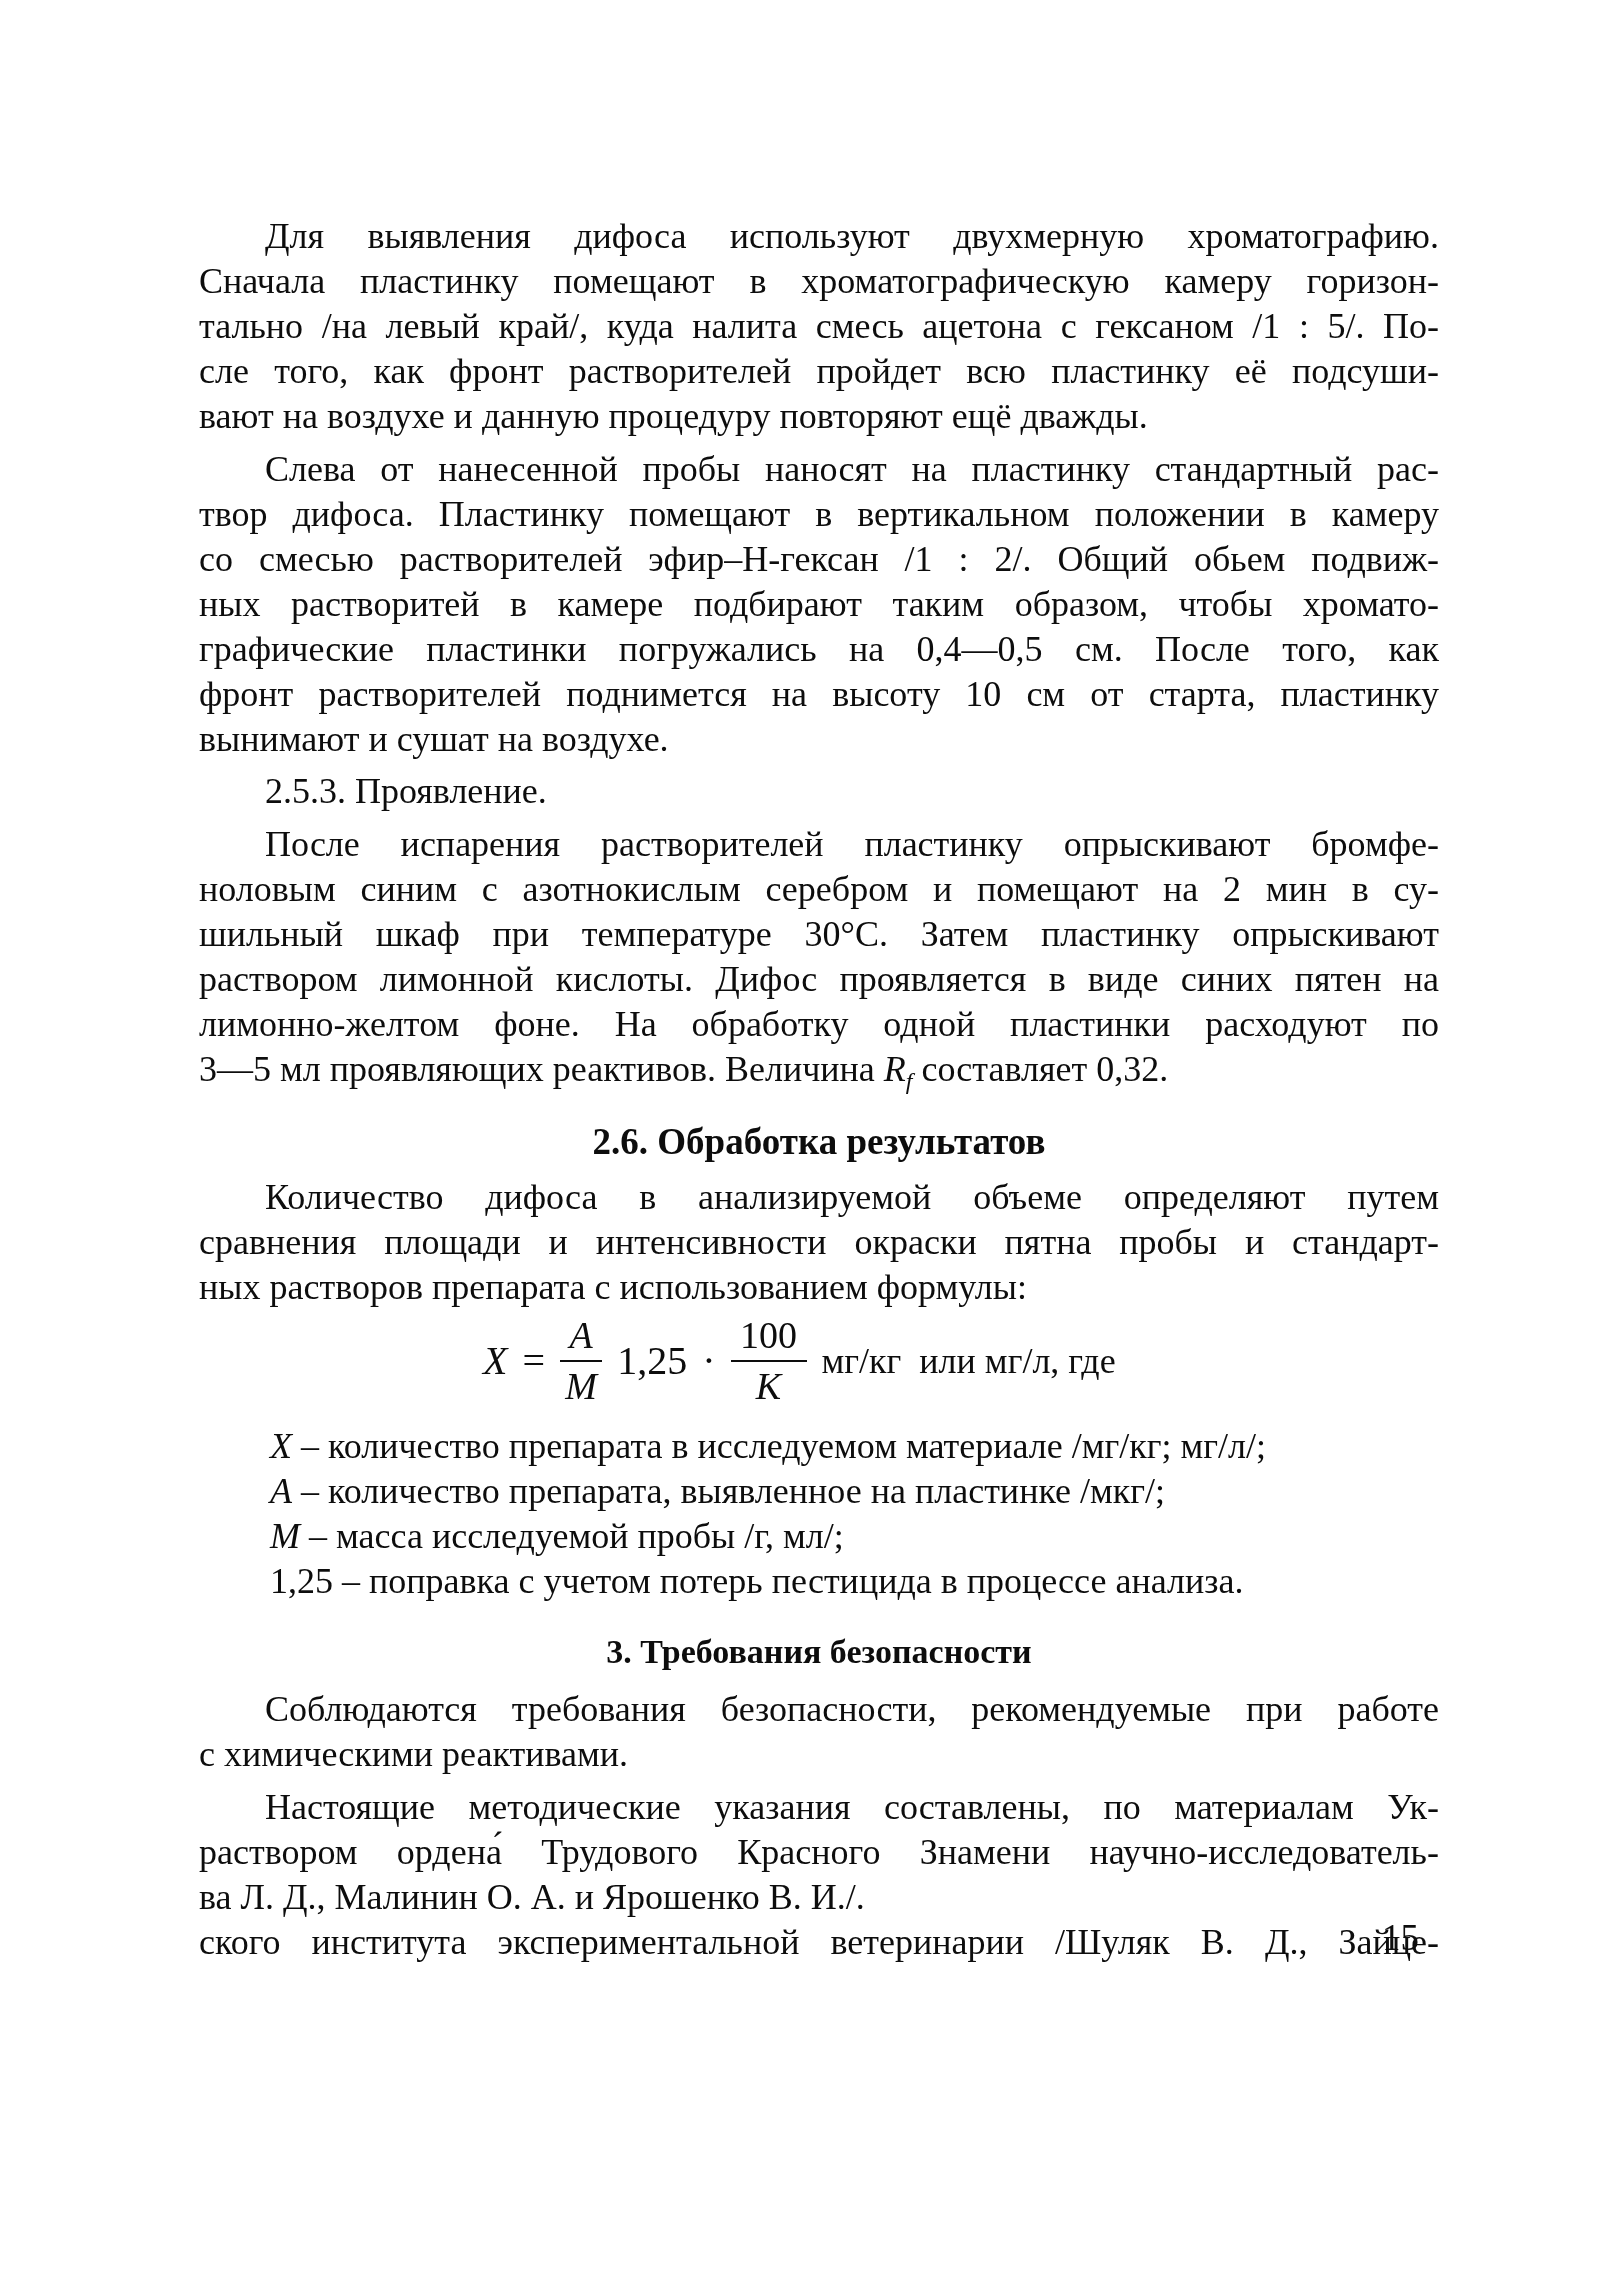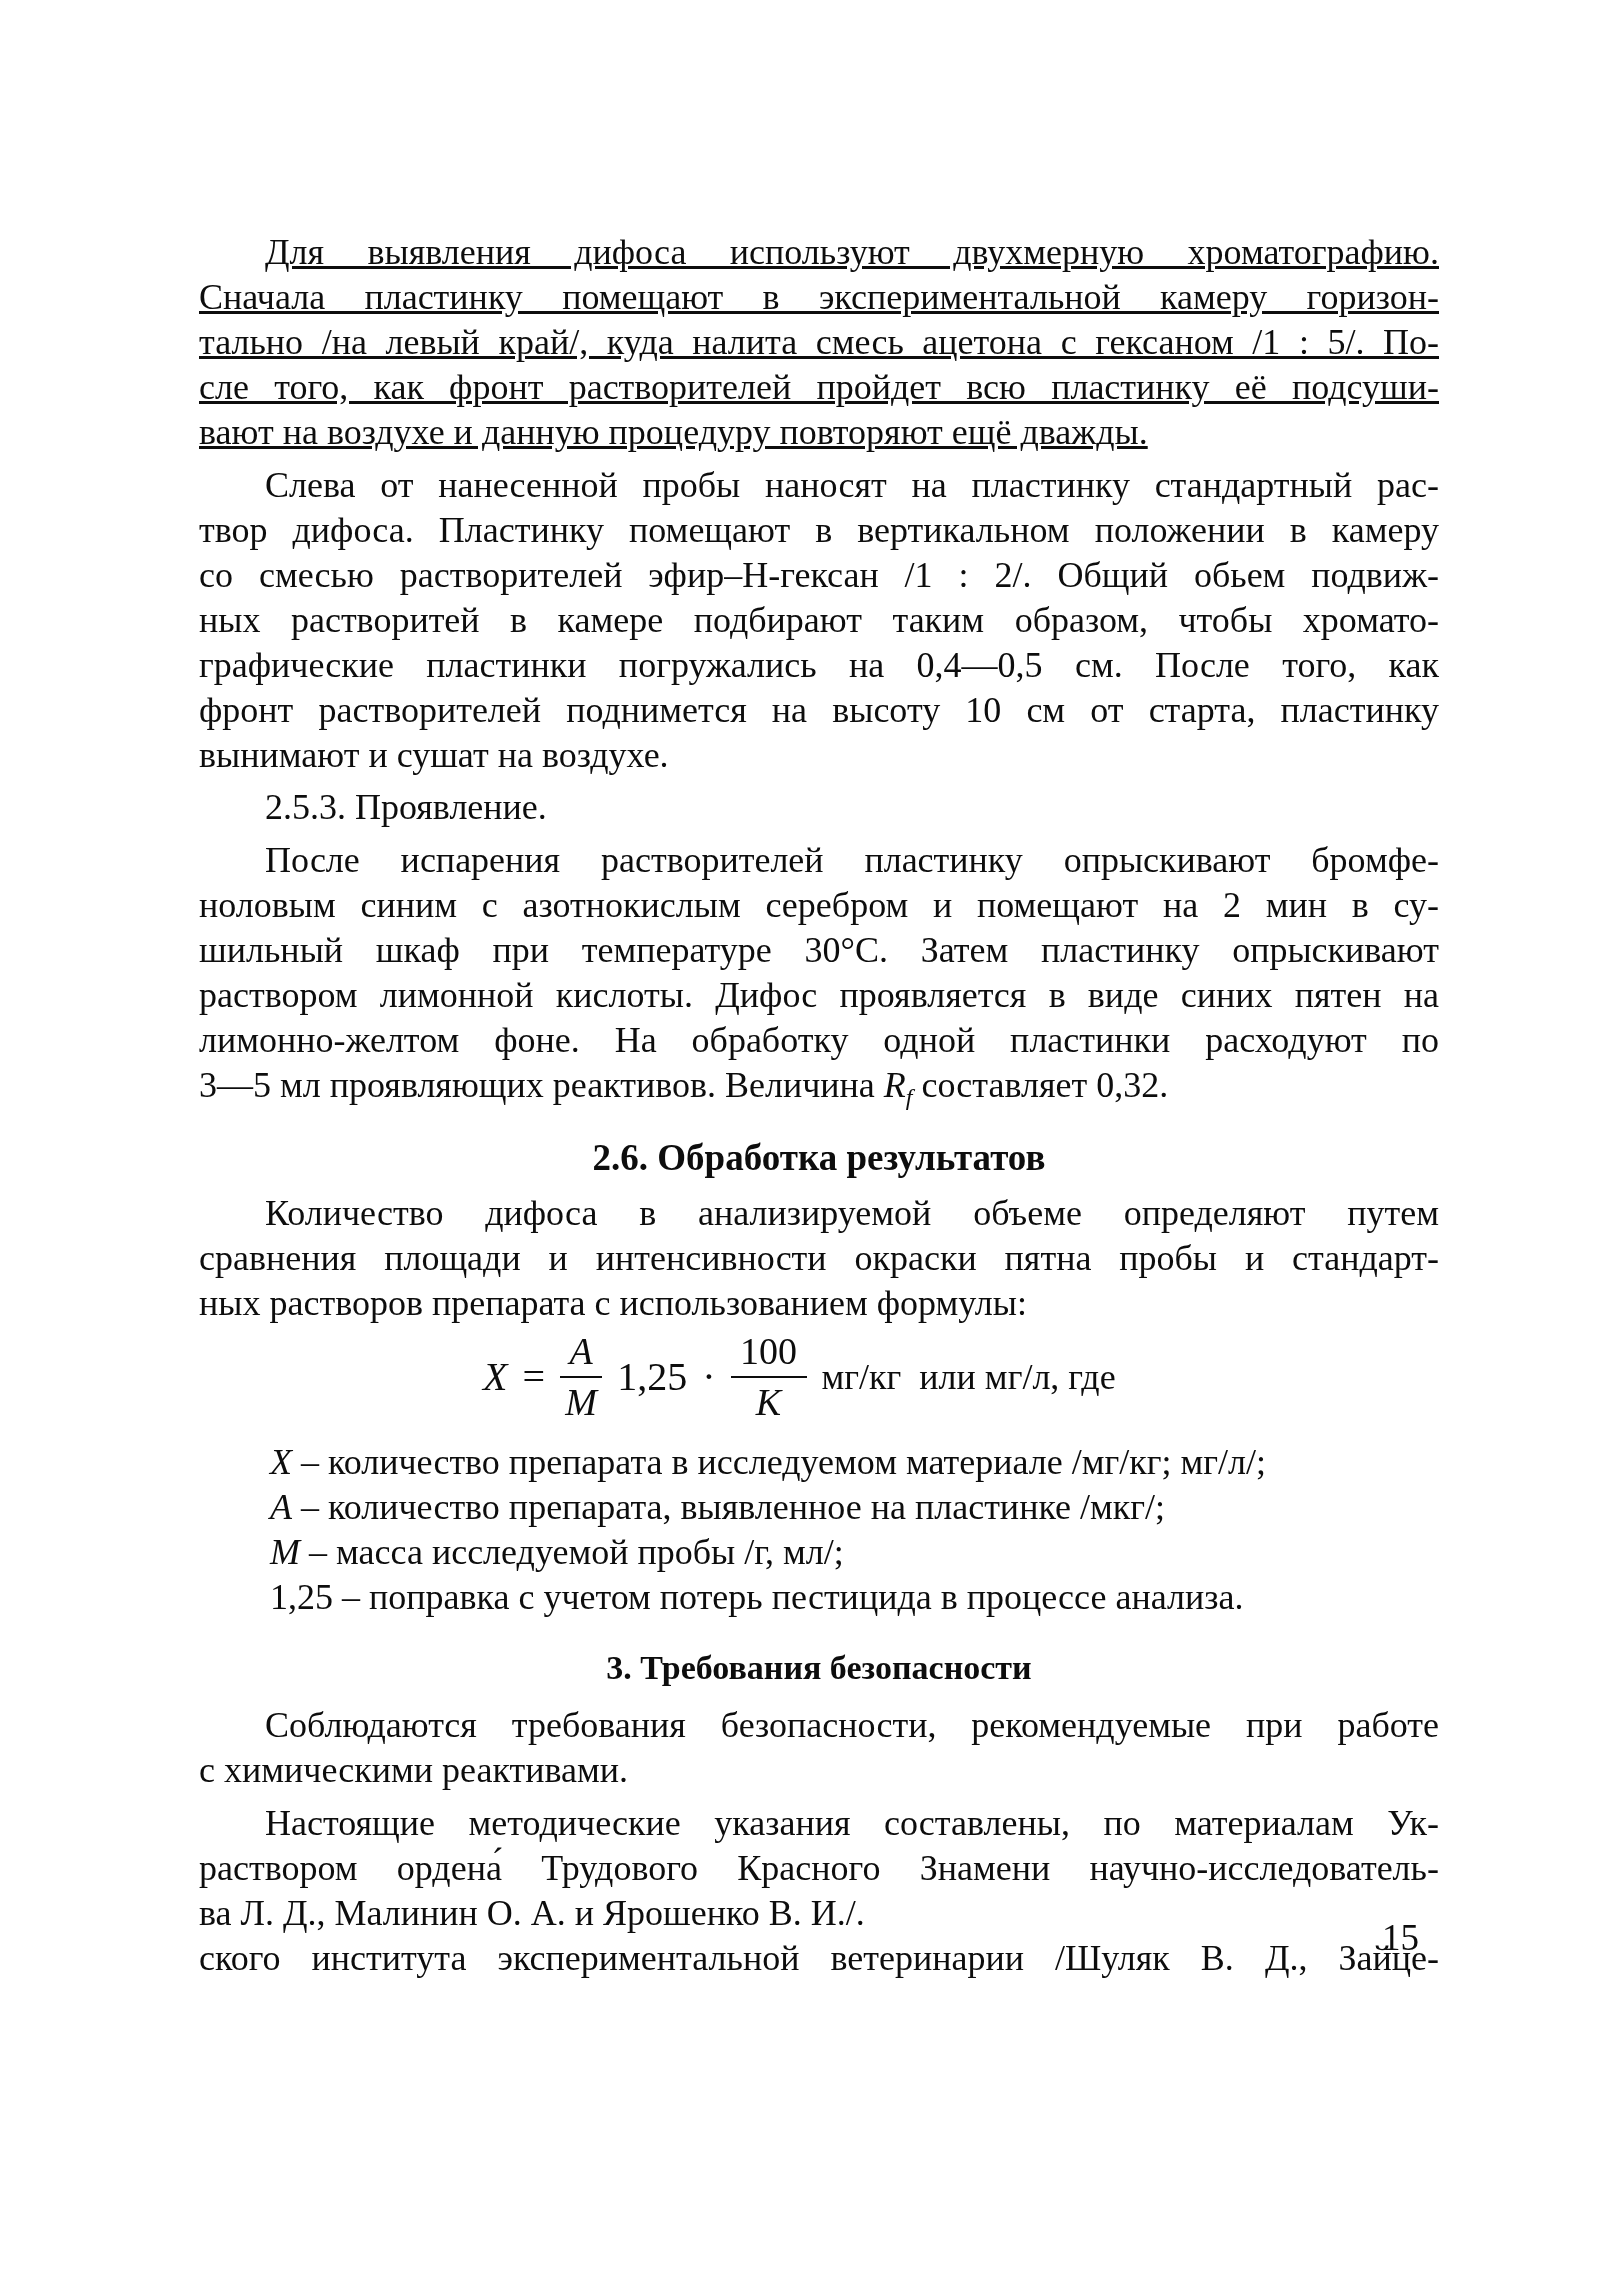--- a/index.html
+++ b/index.html
@@ -16,21 +16,21 @@
     overflow:hidden;
   }
   .textblock {
     position:absolute;
     left:199px; top:214px;
     width:1240px;
     font-size:36px;
     line-height:45px;
   }
   .para { margin:7.6px 0 0 0; }
-  .para:first-child { margin-top:16px;text-decoration:underline; }
+  .para:first-child { margin-top:0; }
   .ln { text-align:justify; text-align-last:justify; }
   .ln.end { text-align:justify; text-align-last:left; }
   .ln.ind { text-indent:66px; }
   .heading-italic {
     margin:15px 0 11.4px 0;
     text-align:center;
     font-weight:bold; 
     font-size:37px; line-height:45px;
   }
   .heading-bold {
@@ -59,21 +59,21 @@
   }
 </style>
 </head>
 <body>
 
 <div class="page">
   <div class="textblock">
 
     <div class="para">
       <div class="ln ind">Для выявления дифоса используют двухмерную хроматографию.</div>
-      <div class="ln">Сначала пластинку помещают в экспериментальной камеру горизон-</div>
+      <div class="ln">Сначала пластинку помещают в хроматографическую камеру горизон-</div>
       <div class="ln">тально /на левый край/, куда налита смесь ацетона с гексаном /1 : 5/. По-</div>
       <div class="ln">сле того, как фронт растворителей пройдет всю пластинку её подсуши-</div>
       <div class="ln end">вают на воздухе и данную процедуру повторяют ещё дважды.</div>
     </div>
 
     <div class="para">
       <div class="ln ind">Слева от нанесенной пробы наносят на пластинку стандартный рас-</div>
       <div class="ln">твор дифоса. Пластинку помещают в вертикальном положении в камеру</div>
       <div class="ln">со смесью растворителей эфир–Н-гексан /1 : 2/. Общий обьем подвиж-</div>
       <div class="ln">ных растворитей в камере подбирают таким образом, чтобы хромато-</div>

